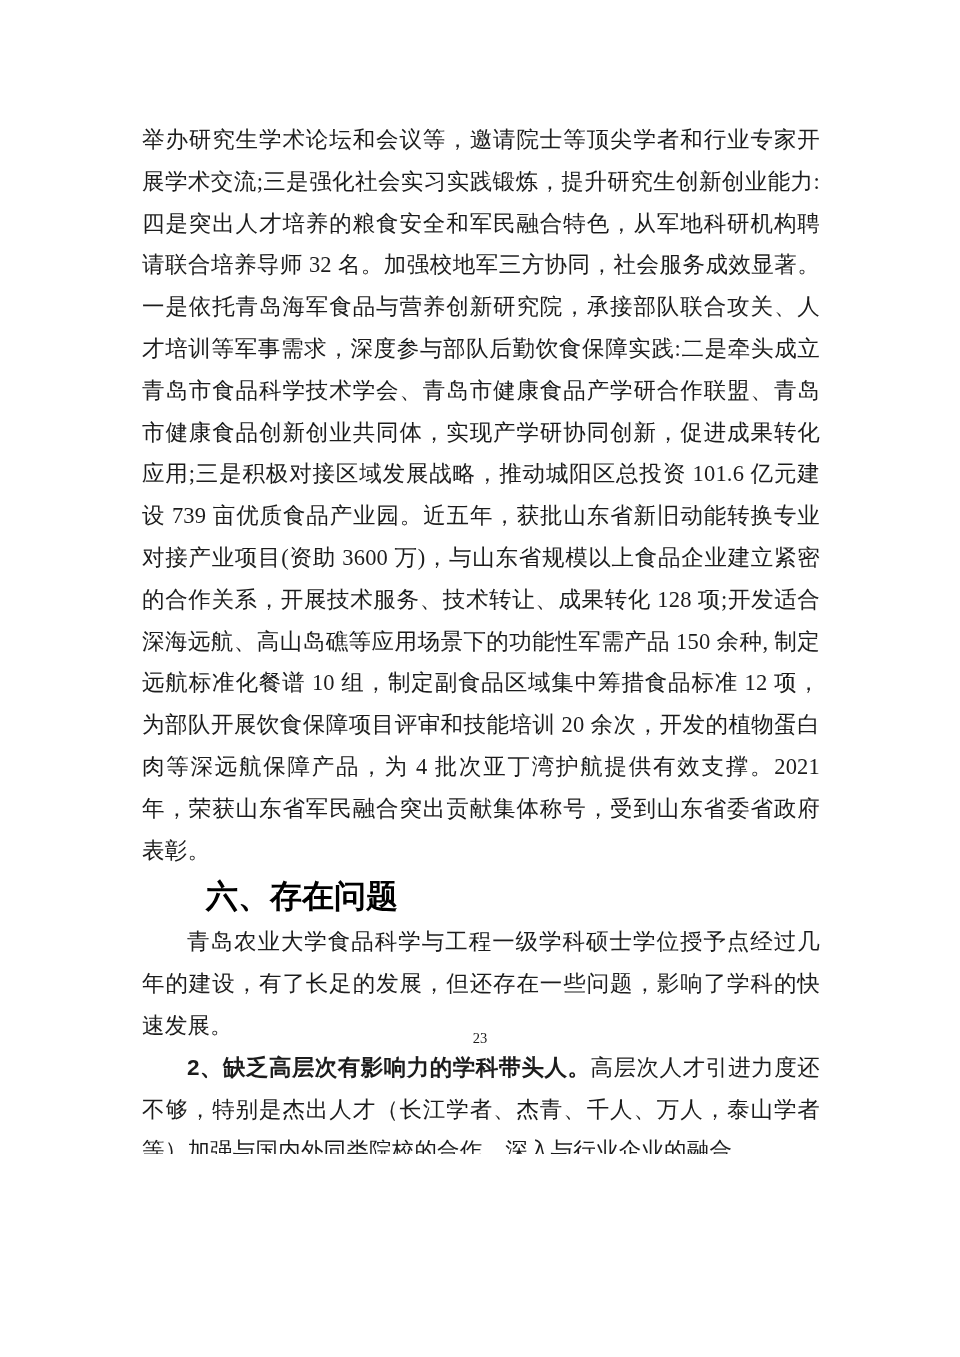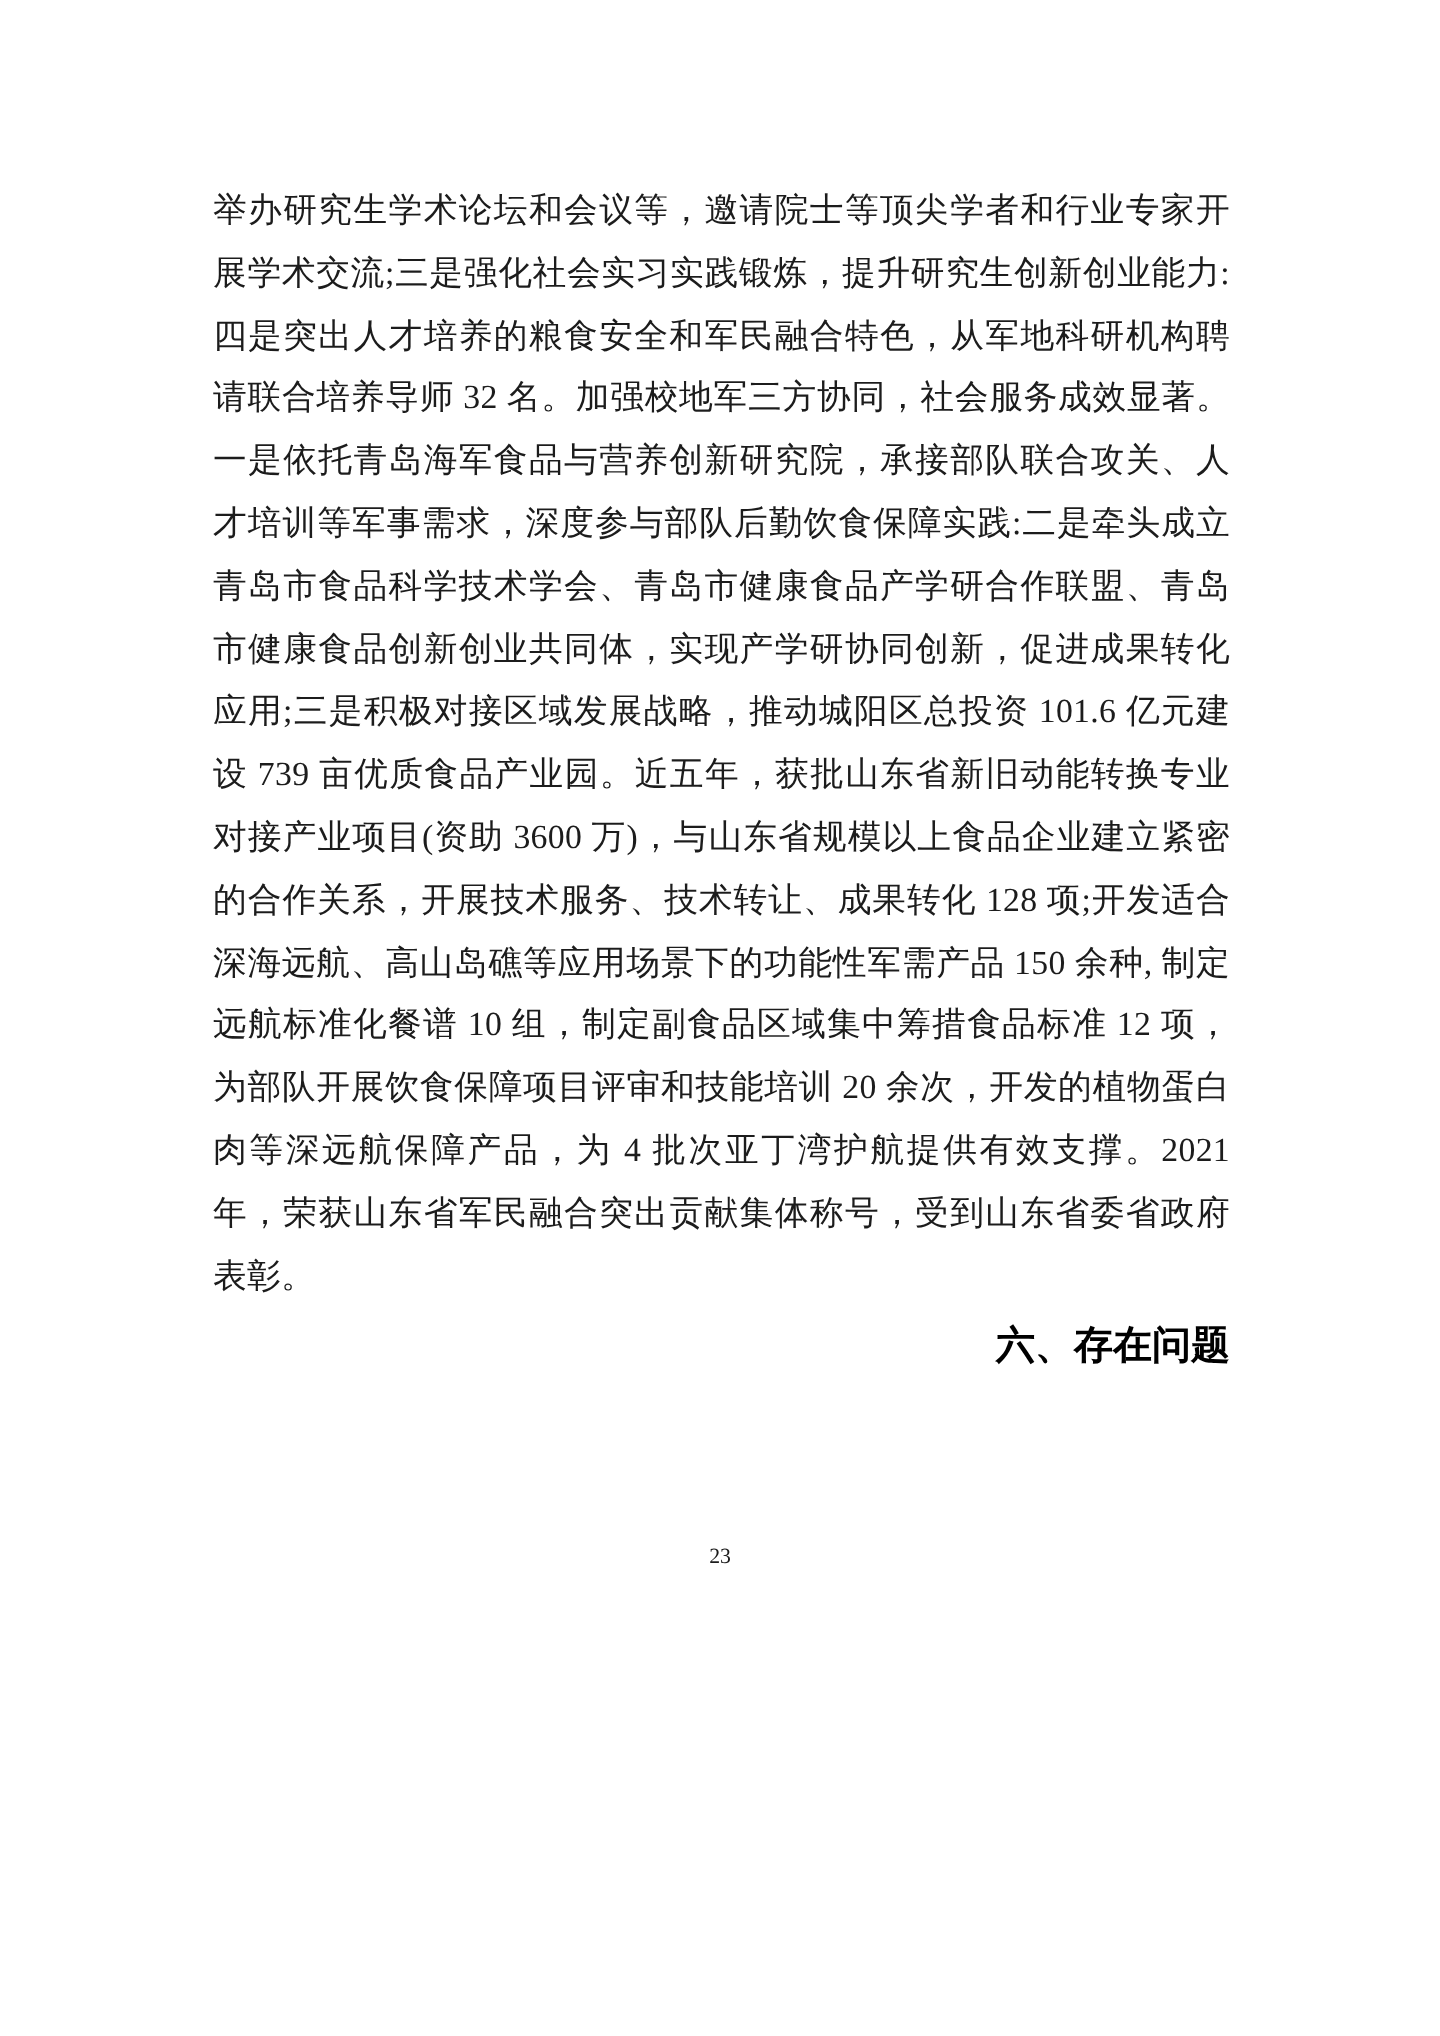--- a/index.html
+++ b/index.html
@@ -32,24 +32,23 @@
     color: #1c1c1c;
   }
   .indent {
     text-indent: 2em;
   }
   .heading {
     margin: 3px 0 3px 0;
     text-indent: 2em;
     font-family: "Liberation Sans", "DejaVu Sans", sans-serif;
     font-weight: bold;
-    font-size: 26px;
+    font-size: 32px;
     line-height: 44px;
     color: #000000;
-    text-align: right;
   }
   .lead {
     font-weight: bold;
     font-family: "Liberation Sans", "DejaVu Sans", sans-serif;
   }
   .page-number {
     position: absolute;
     left: 0;
     right: 0;
     bottom: 107px;
@@ -62,19 +61,21 @@
 </head>
 <body>
 
 <div class="page">
   <div class="content">
 
     <p class="body-text">举办研究生学术论坛和会议等，邀请院士等顶尖学者和行业专家开展学术交流;三是强化社会实习实践锻炼，提升研究生创新创业能力:四是突出人才培养的粮食安全和军民融合特色，从军地科研机构聘请联合培养导师 32 名。加强校地军三方协同，社会服务成效显著。一是依托青岛海军食品与营养创新研究院，承接部队联合攻关、人才培训等军事需求，深度参与部队后勤饮食保障实践:二是牵头成立青岛市食品科学技术学会、青岛市健康食品产学研合作联盟、青岛市健康食品创新创业共同体，实现产学研协同创新，促进成果转化应用;三是积极对接区域发展战略，推动城阳区总投资 101.6 亿元建设 739 亩优质食品产业园。近五年，获批山东省新旧动能转换专业对接产业项目(资助 3600 万)，与山东省规模以上食品企业建立紧密的合作关系，开展技术服务、技术转让、成果转化 128 项;开发适合深海远航、高山岛礁等应用场景下的功能性军需产品 150 余种, 制定远航标准化餐谱 10 组，制定副食品区域集中筹措食品标准 12 项，为部队开展饮食保障项目评审和技能培训 20 余次，开发的植物蛋白肉等深远航保障产品，为 4 批次亚丁湾护航提供有效支撑。2021 年，荣获山东省军民融合突出贡献集体称号，受到山东省委省政府表彰。</p>
 
     <h2 class="heading">六、存在问题</h2>
 
+    <p class="body-text indent">青岛农业大学食品科学与工程一级学科硕士学位授予点经过几年的建设，有了长足的发展，但还存在一些问题，影响了学科的快速发展。</p>
 
 
+    <p class="body-text indent"><span class="lead">2、缺乏高层次有影响力的学科带头人。</span><span>高层次人才引进力度还不够，特别是杰出人才（长江学者、杰青、千人、万人，泰山学者等）加强与国内外同类院校的合作，深入与行业企业的融合。</span></p>
 
   </div>
 
   <div class="page-number">23</div>
 </div>
 
 </body></html>

